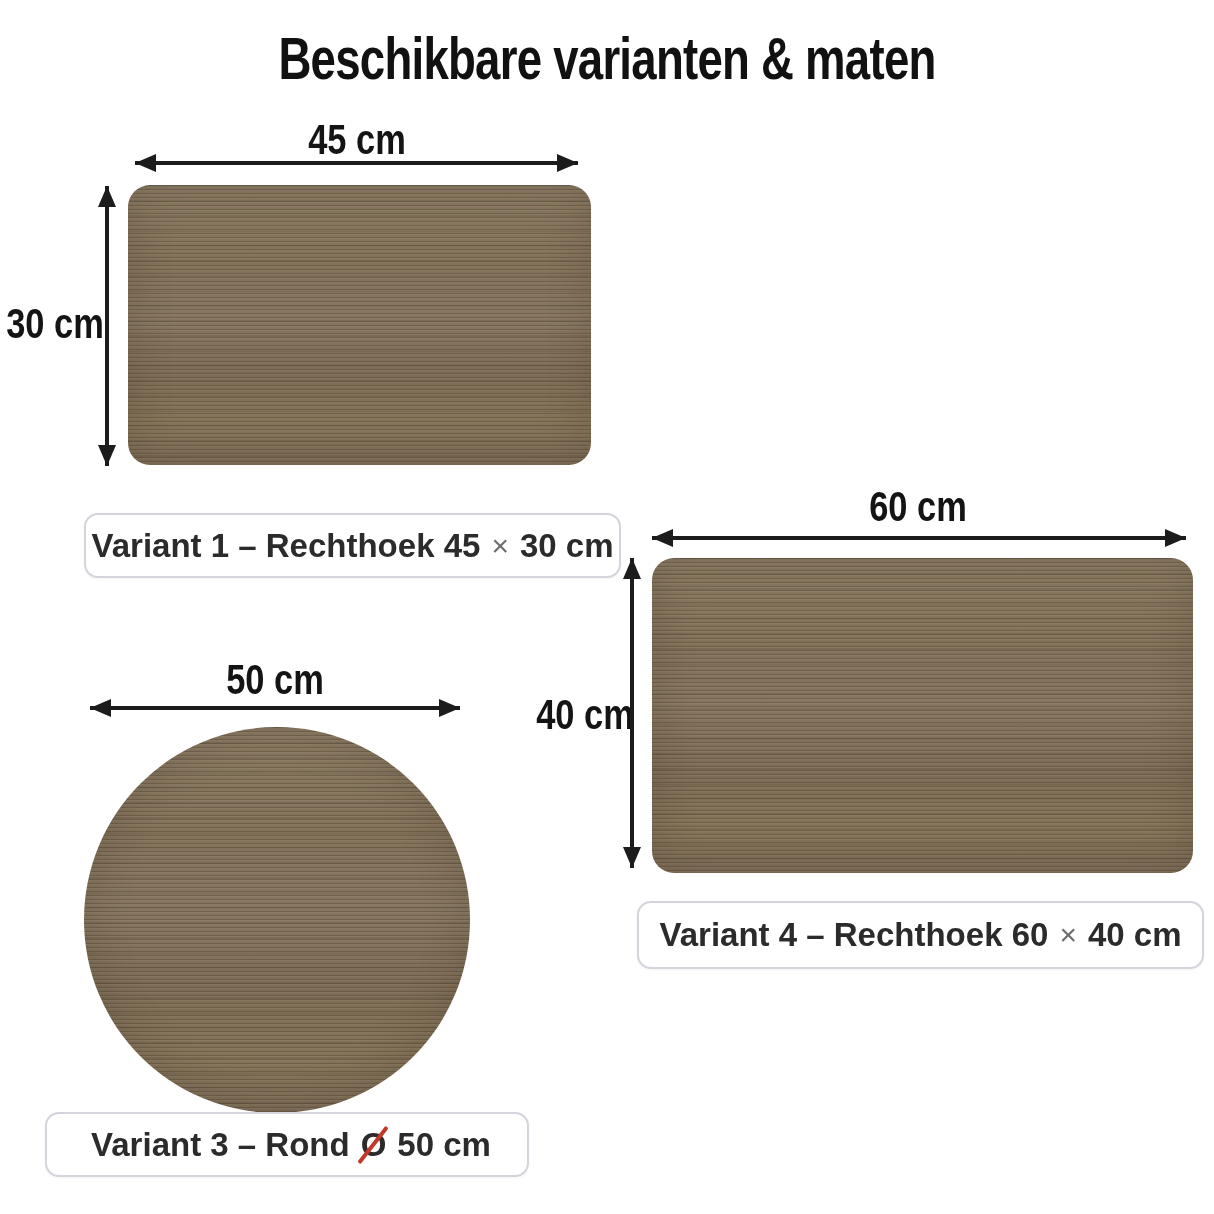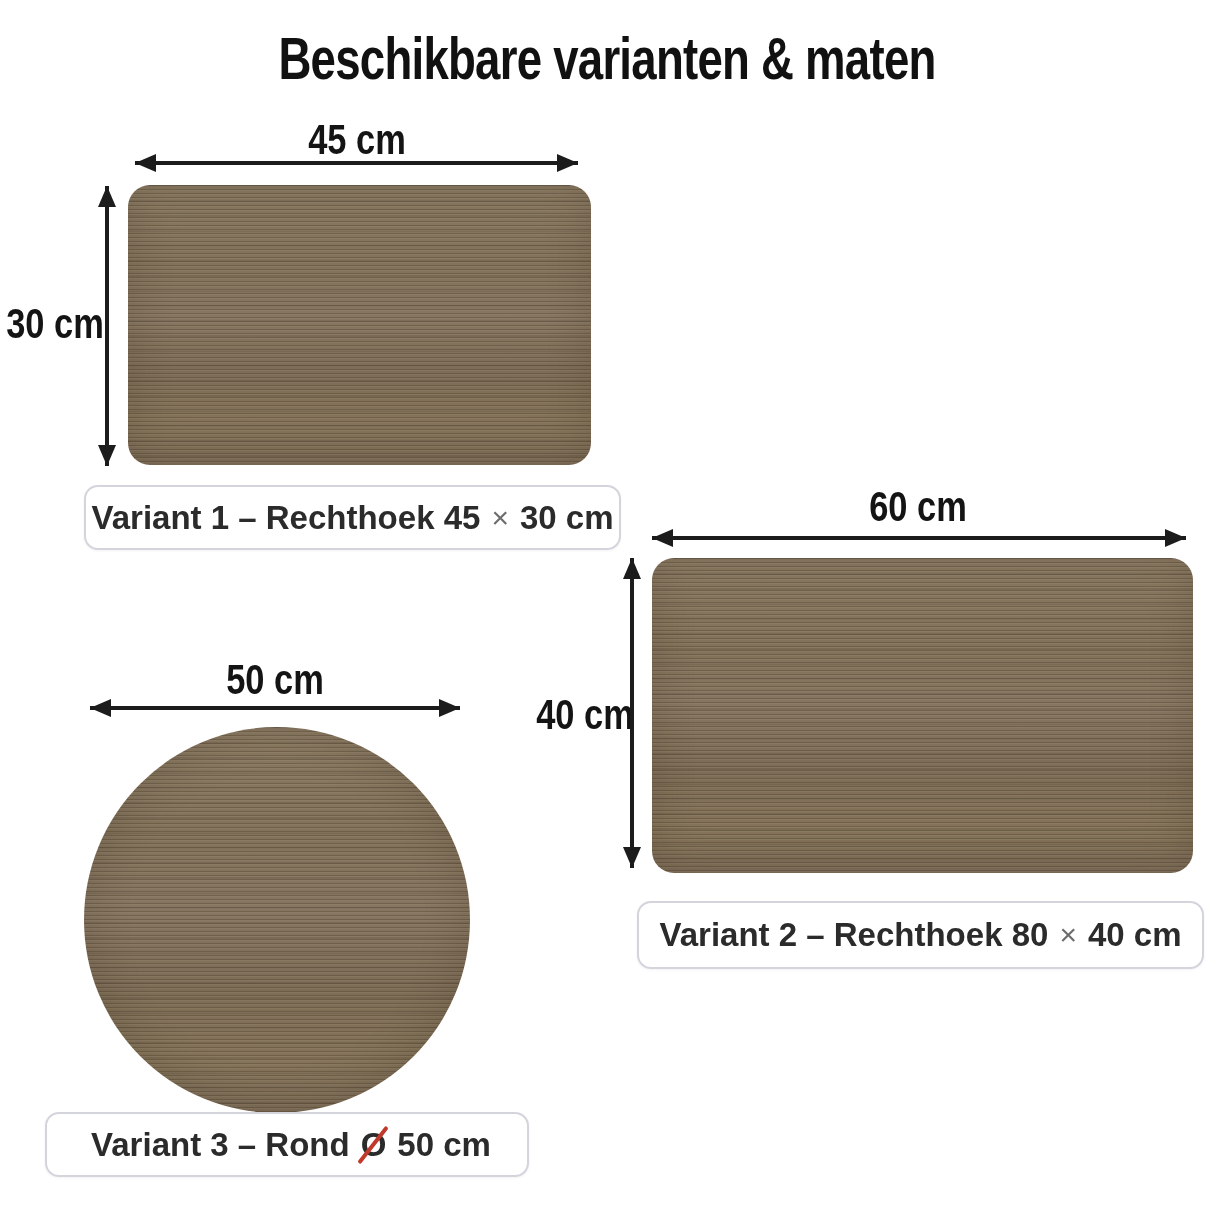--- a/index.html
+++ b/index.html
@@ -86,35 +86,35 @@
 <div class="canvas">
 
   <div class="page-title">Beschikbare varianten &amp; maten</div>
 
   <div>
     <div class="dim-label" style="left:357px;top:116px;">45 cm</div>
     <div class="h-arrow" style="left:135px;top:161px;width:443px;"></div>
     <div class="dim-label" style="left:55px;top:300px;">30 cm</div>
     <div class="v-arrow" style="left:105px;top:186px;height:280px;"></div>
     <div class="mat rect" style="left:128px;top:185px;width:463px;height:280px;"></div>
-    <div class="caption-box" style="left:84px;top:485px;width:533px;height:61px;">
+    <div class="caption-box" style="left:84px;top:513px;width:533px;height:61px;">
       <span>Variant 1 – Rechthoek 45</span>
       <span class="times">×</span>
       <span>30 cm</span>
     </div>
   </div>
 
   <div>
     <div class="dim-label" style="left:918px;top:483px;">60 cm</div>
     <div class="h-arrow" style="left:652px;top:536px;width:534px;"></div>
     <div class="dim-label" style="left:585px;top:691px;">40 cm</div>
     <div class="v-arrow" style="left:630px;top:558px;height:310px;"></div>
     <div class="mat rect" style="left:652px;top:558px;width:541px;height:315px;"></div>
     <div class="caption-box" style="left:637px;top:901px;width:563px;height:64px;">
-      <span>Variant 2 – Rechthoek 80</span>
+      <span>Variant 4 – Rechthoek 60</span>
       <span class="times">×</span>
       <span>40 cm</span>
     </div>
   </div>
 
   <div>
     <div class="dim-label" style="left:275px;top:656px;">50 cm</div>
     <div class="h-arrow" style="left:90px;top:706px;width:370px;"></div>
     <div class="mat round" style="left:84px;top:727px;width:386px;height:386px;"></div>
     <div class="caption-box" style="left:45px;top:1112px;width:472px;height:61px;padding-left:8px;">

